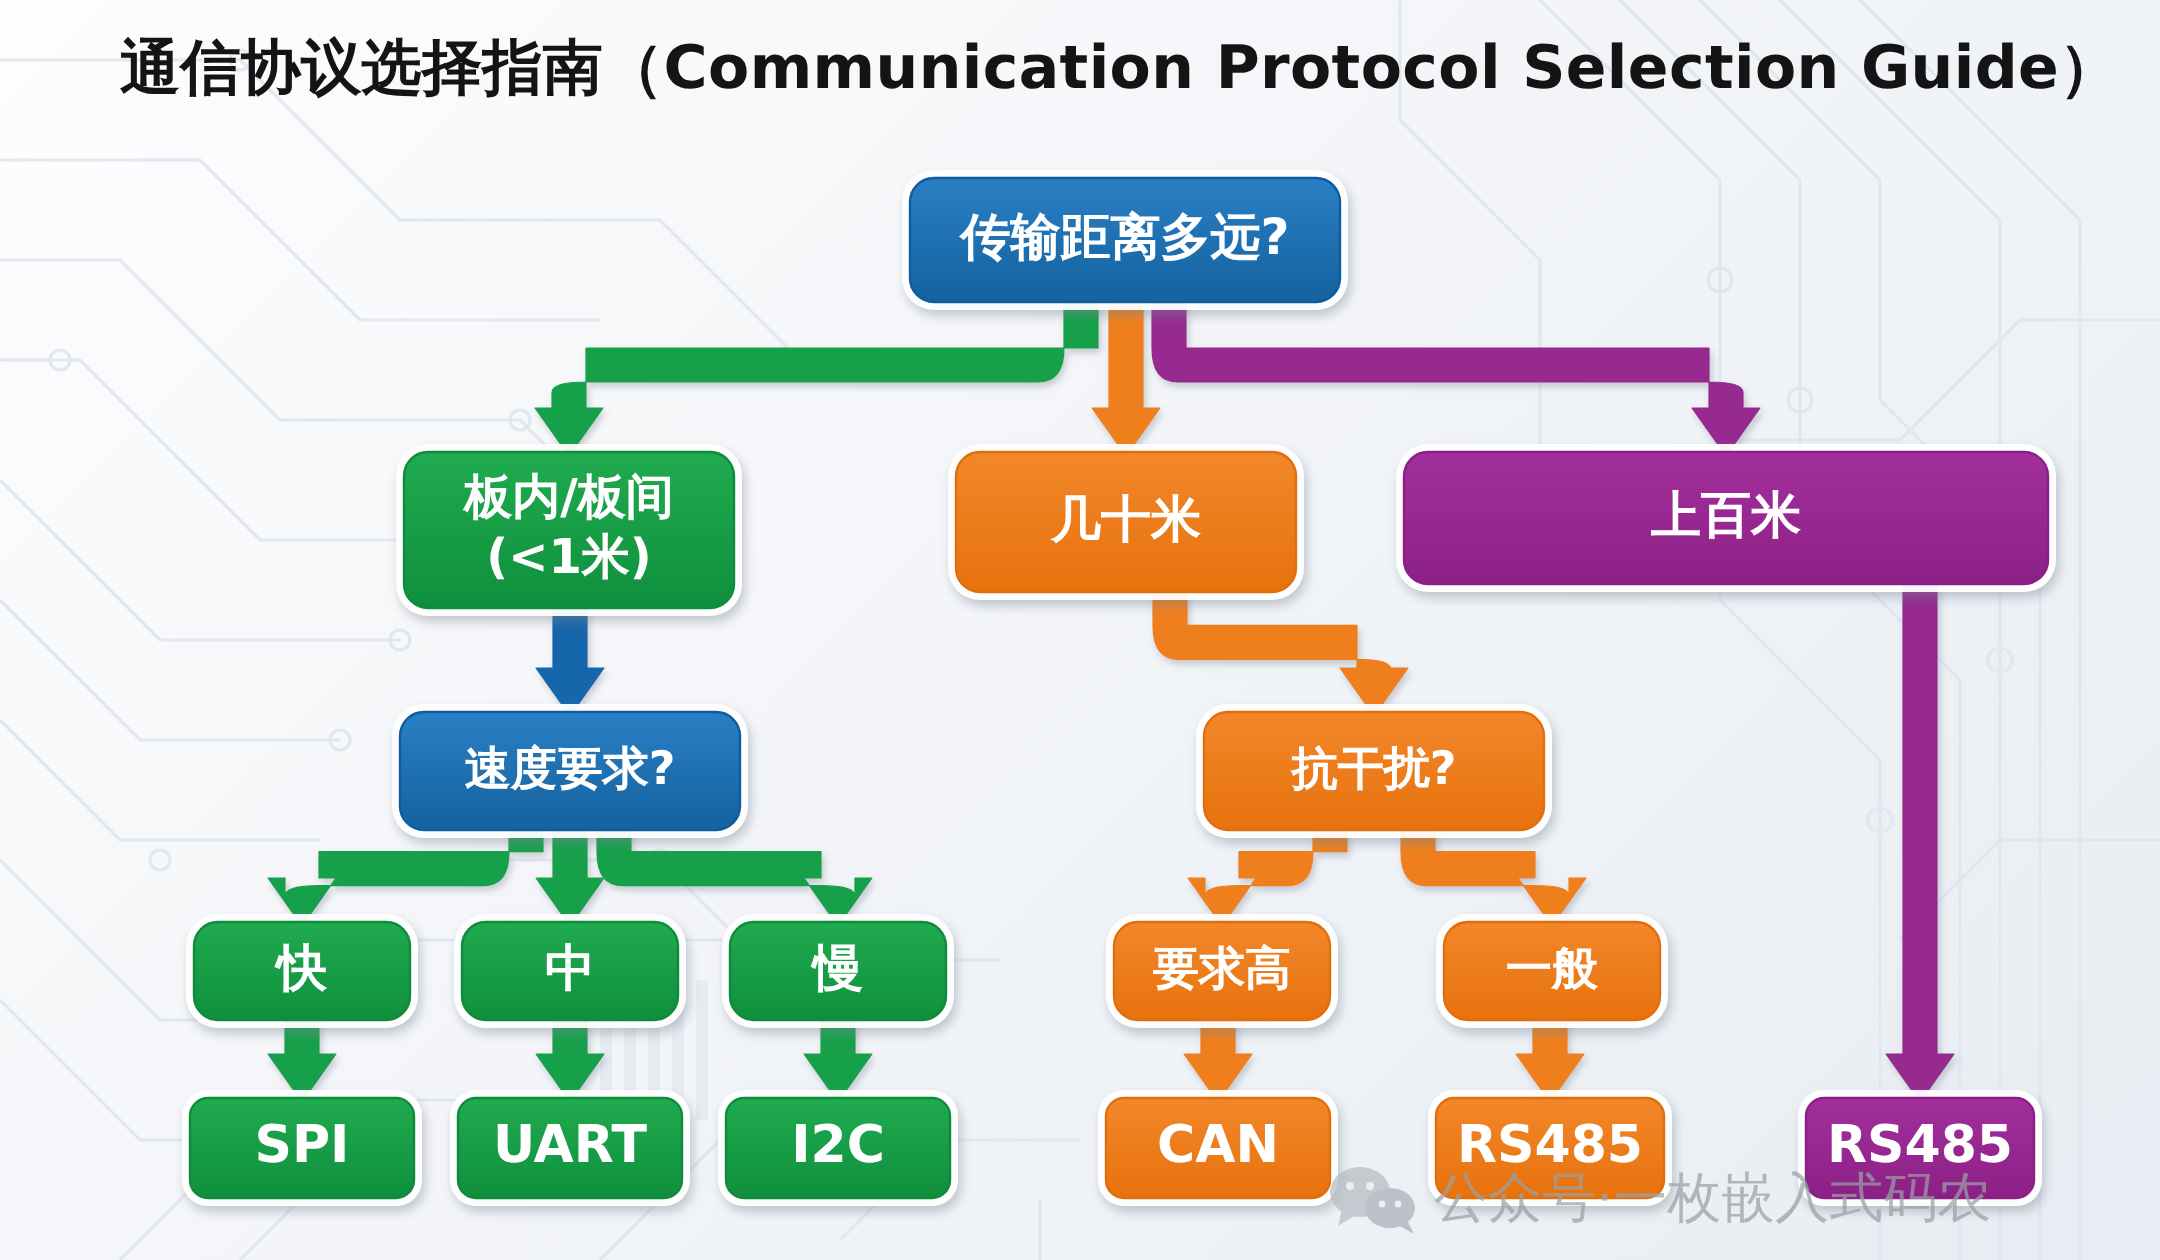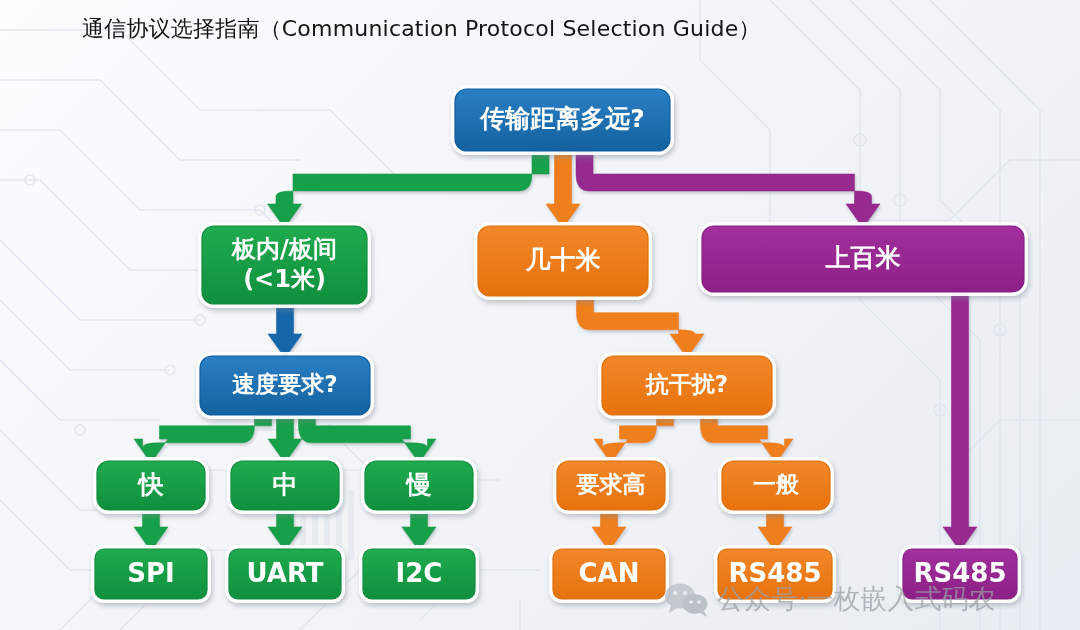--- a/index.html
+++ b/index.html
@@ -19,26 +19,25 @@
     position: absolute;
     inset: 0;
     width: 1080px;
     height: 630px;
     pointer-events: none;
   }
   #title {
     position: absolute;
     left: 60px;
     top: 14px;
-    font-size: 22px;
-    font-weight: normal;
+    font-size: 30px;
+    font-weight: bold;
     color: #141414;
     letter-spacing: 0.2px;
     white-space: nowrap;
-    margin-left: 22px;
   }
   #title .cn { font-family: "DejaVu Sans", "Liberation Sans", sans-serif; }
   #flow {
     position: absolute;
     left: 0;
     top: 0;
     width: 1080px;
     height: 630px;
   }
   .node-label {

